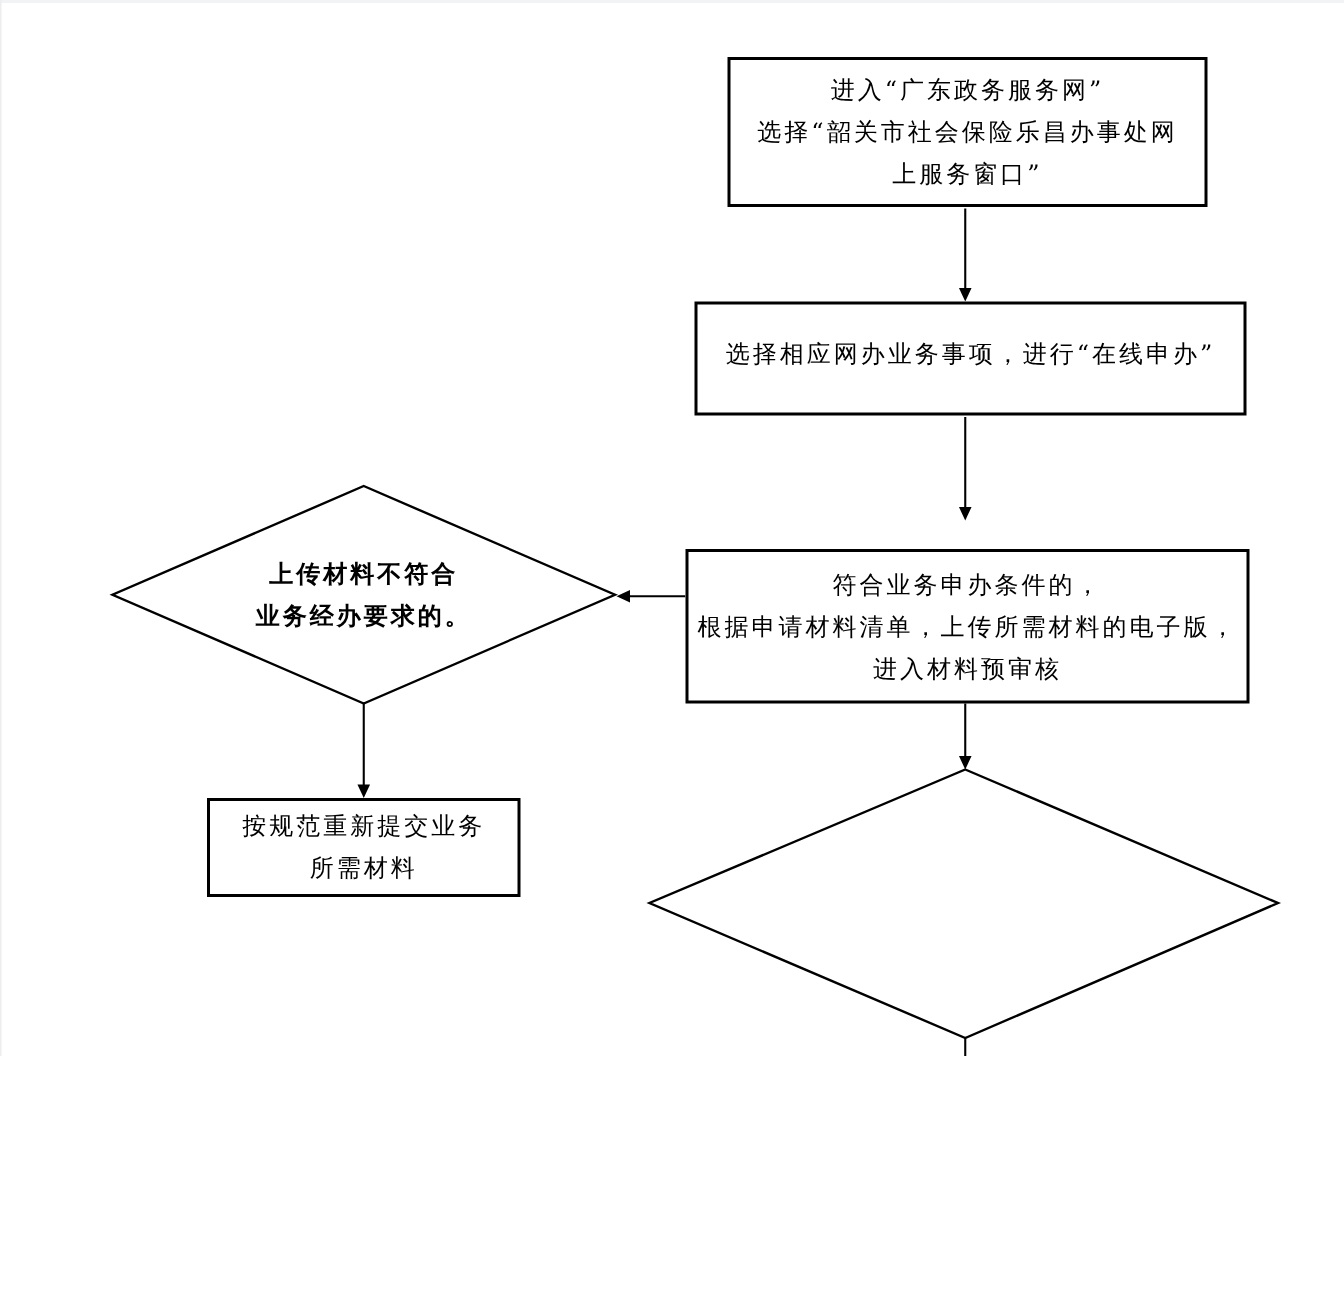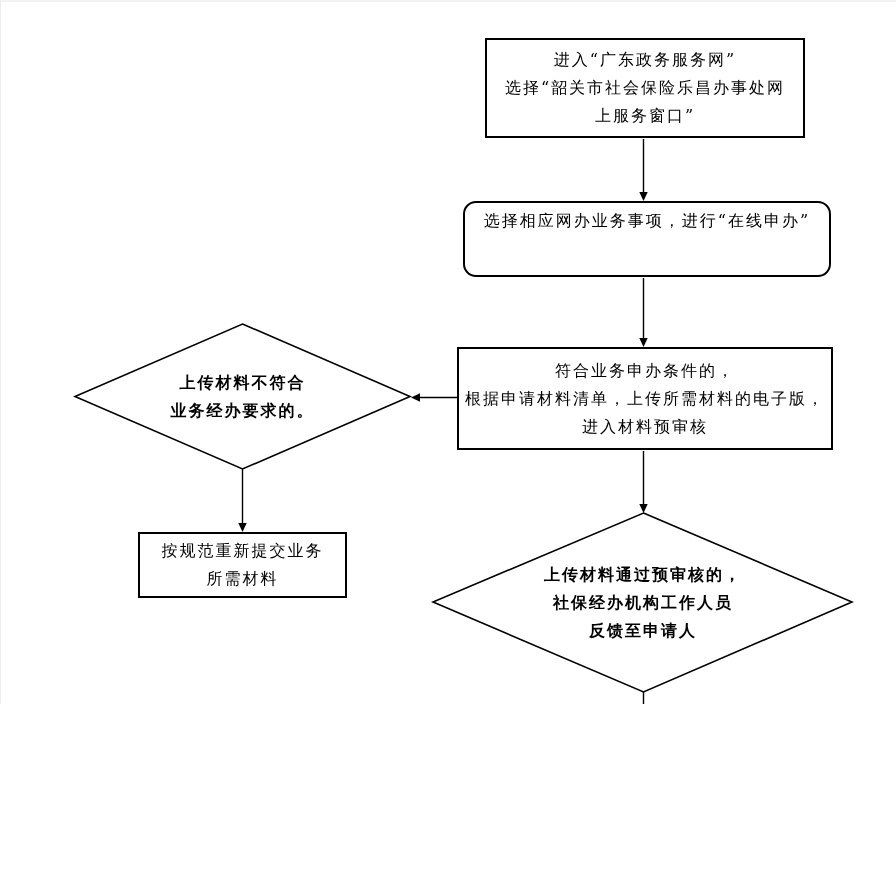--- a/index.html
+++ b/index.html
@@ -41,39 +41,38 @@
     align-items: center;
     justify-content: center;
     text-align: center;
     font-size: 16px;
     line-height: 28px;
     letter-spacing: 2px;
     white-space: pre-line;
   }
   .node-box.top-aligned {
     align-items: flex-start;
-    padding-top: 4px;
-    border-radius: 13px;
+    padding-top: 19px;
   }
   .diamond-text {
     position: absolute;
     display: flex;
     align-items: center;
     justify-content: center;
     text-align: center;
     font-size: 16px;
     line-height: 28px;
     letter-spacing: 2px;
     white-space: pre-line;
     pointer-events: none;
     font-weight: bold;
   }
   #node-start        { left: 485px; top: 38px;  width: 320px; height: 100px; }
   #node-select       { left: 463px; top: 201px; width: 368px; height: 76px;  }
-  #node-upload       { left: 457px; top: 347px; width: 376px; height: 103px; }
+  #node-upload       { left: 457px; top: 366px; width: 376px; height: 103px; }
   #node-resubmit     { left: 138px; top: 532px; width: 209px; height: 66px; text-align: center;  }
   #node-result       { left: 476px; top: 754px; width: 338px; height: 92px;  }
   #text-reject-check { left: 75px;  top: 324px; width: 335px; height: 145px; }
   #text-pass-check   { left: 433px; top: 513px; width: 420px; height: 179px; }
 </style>
 </head>
 <body>
 
 <div class="canvas">
 
@@ -115,17 +114,14 @@
 根据申请材料清单，上传所需材料的电子版，
 进入材料预审核</div>
 
   <div id="node-resubmit" class="node-box">按规范重新提交业务
 所需材料</div>
 
 
   <div id="text-reject-check" class="diamond-text">上传材料不符合
 业务经办要求的。</div>
 
-  <div id="text-pass-check" class="diamond-text">上传材料通过预审核的，
-社保经办机构工作人员
-反馈至申请人</div>
 
 </div>
 
 </body></html>

